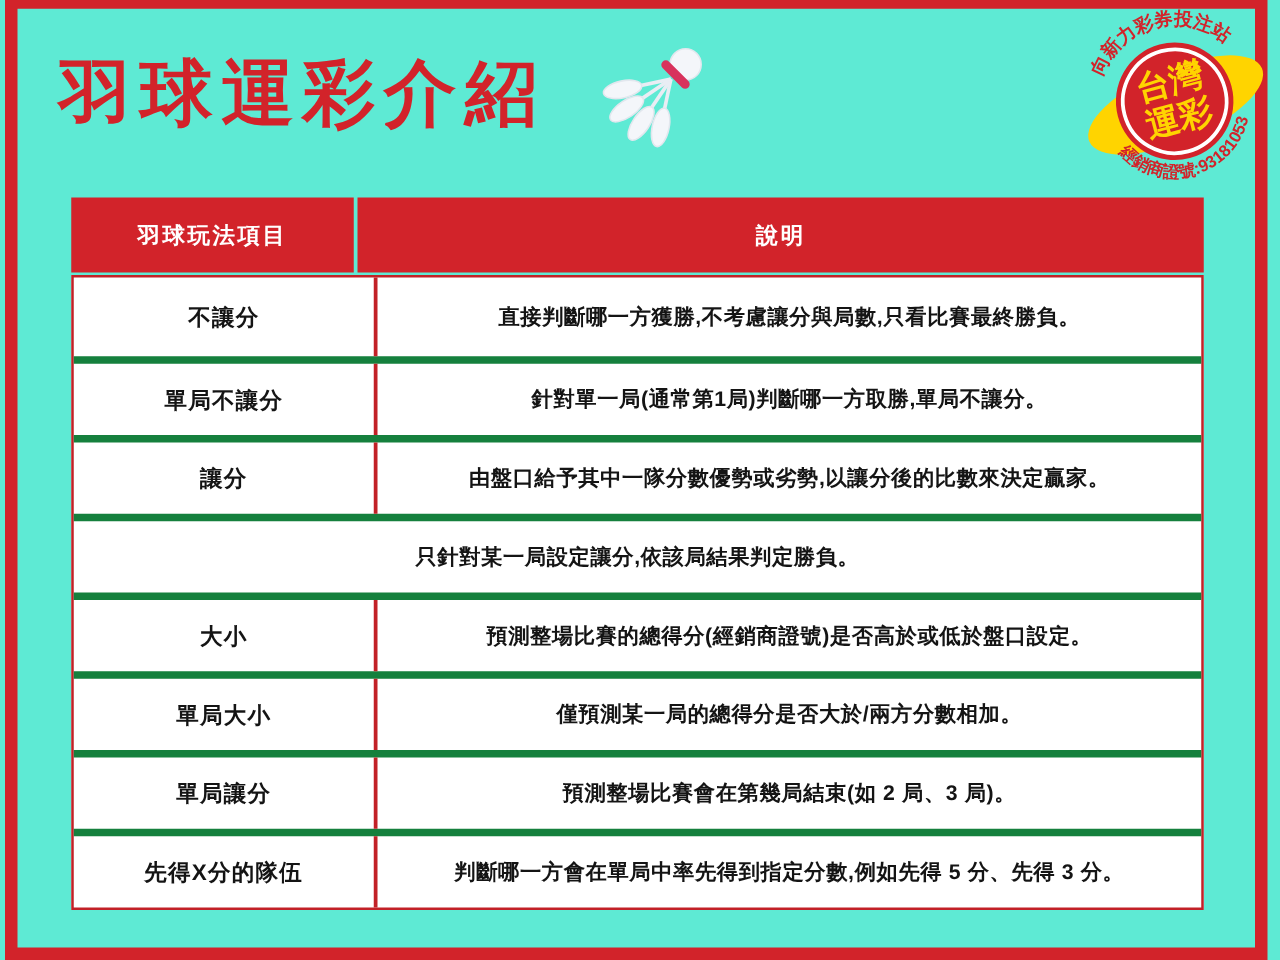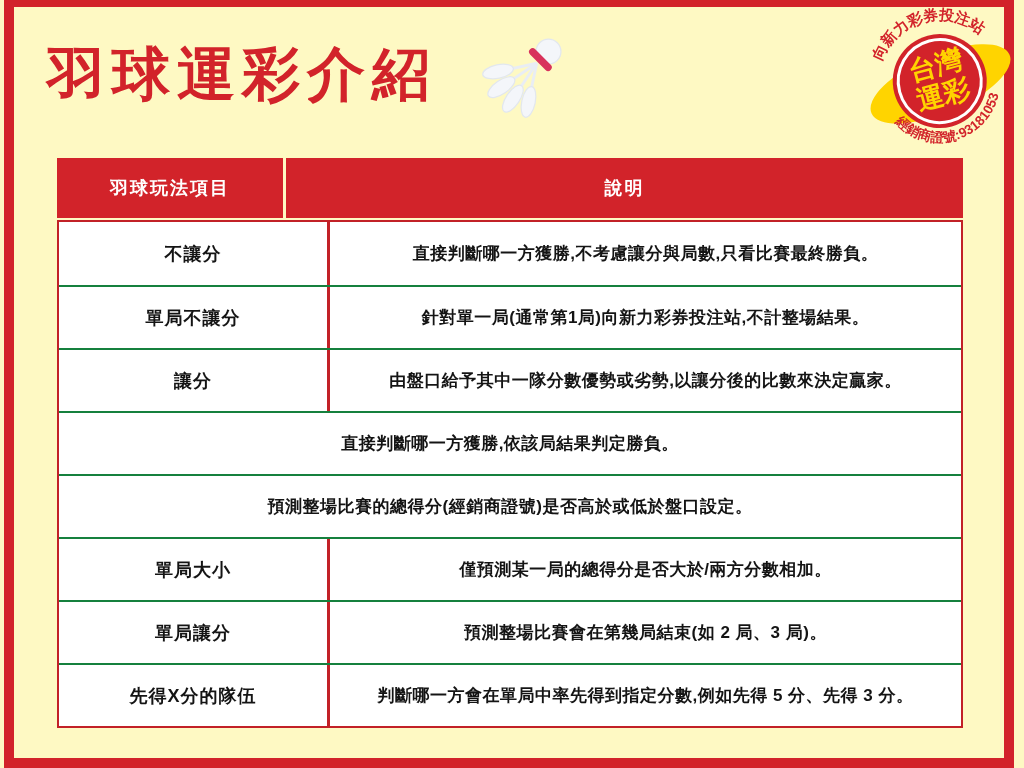--- a/index.html
+++ b/index.html
@@ -4,21 +4,21 @@
 <style>
   * { box-sizing: border-box; margin: 0; padding: 0; }
   body {
     font-family: "Liberation Sans", "DejaVu Sans", sans-serif;
     background: #ffffff;
   }
   .page {
     position: relative;
     width: 1024px;
     height: 768px;
-    background: #fef9c3;
+    background: #5eead4;
     overflow: hidden;
   }
   
   .frame {
     position: absolute;
     left: 4px; right: 10px; top: 0; bottom: 0;
     border: 10px solid #d2232a;
     border-top-width: 7px;
     pointer-events: none;
   }
@@ -69,25 +69,25 @@
   .th-item { width: 226px; }
   .th-desc { flex: 1; }
   .tbody {
     margin-top: 2px;
     border: 2px solid #c22127;
     background: #ffffff;
   }
   .row {
     display: flex;
     height: 63px;
-    border-top: 2px solid #15803d;
+    border-top: 6px solid #15803d;
   }
   .row:first-child { border-top: none; }
   .cell-item {
-    width: 271px;
+    width: 243px;
     border-right: 3px solid #c22127;
     display: flex;
     align-items: center;
     justify-content: center;
     font-weight: bold;
     font-size: 18px;
     letter-spacing: 1px;
     color: #141414;
     text-align: center;
     padding: 0 6px;
@@ -167,30 +167,31 @@
       <div class="th th-item">羽球玩法項目</div>
       <div class="th th-desc">說明</div>
     </div>
     <div class="tbody">
       <div class="row">
         <div class="cell-item">不讓分</div>
         <div class="cell-desc">直接判斷哪一方獲勝,不考慮讓分與局數,只看比賽最終勝負。</div>
       </div>
       <div class="row">
         <div class="cell-item">單局不讓分</div>
-        <div class="cell-desc">針對單一局(通常第1局)向新力彩券投注站,不計整場結果。</div>
+        <div class="cell-desc">針對單一局(通常第1局)判斷哪一方取勝,單局不讓分。</div>
       </div>
       <div class="row">
         <div class="cell-item">讓分</div>
         <div class="cell-desc">由盤口給予其中一隊分數優勢或劣勢,以讓分後的比數來決定贏家。</div>
       </div>
       <div class="row">
-        <div class="cell-desc">直接判斷哪一方獲勝,依該局結果判定勝負。</div>
-      </div>
-      <div class="row">
+        <div class="cell-desc">只針對某一局設定讓分,依該局結果判定勝負。</div>
+      </div>
+      <div class="row">
+        <div class="cell-item">大小</div>
         <div class="cell-desc">預測整場比賽的總得分(經銷商證號)是否高於或低於盤口設定。</div>
       </div>
       <div class="row">
         <div class="cell-item">單局大小</div>
         <div class="cell-desc">僅預測某一局的總得分是否大於/兩方分數相加。</div>
       </div>
       <div class="row">
         <div class="cell-item">單局讓分</div>
         <div class="cell-desc">預測整場比賽會在第幾局結束(如 2 局、3 局)。</div>
       </div>

